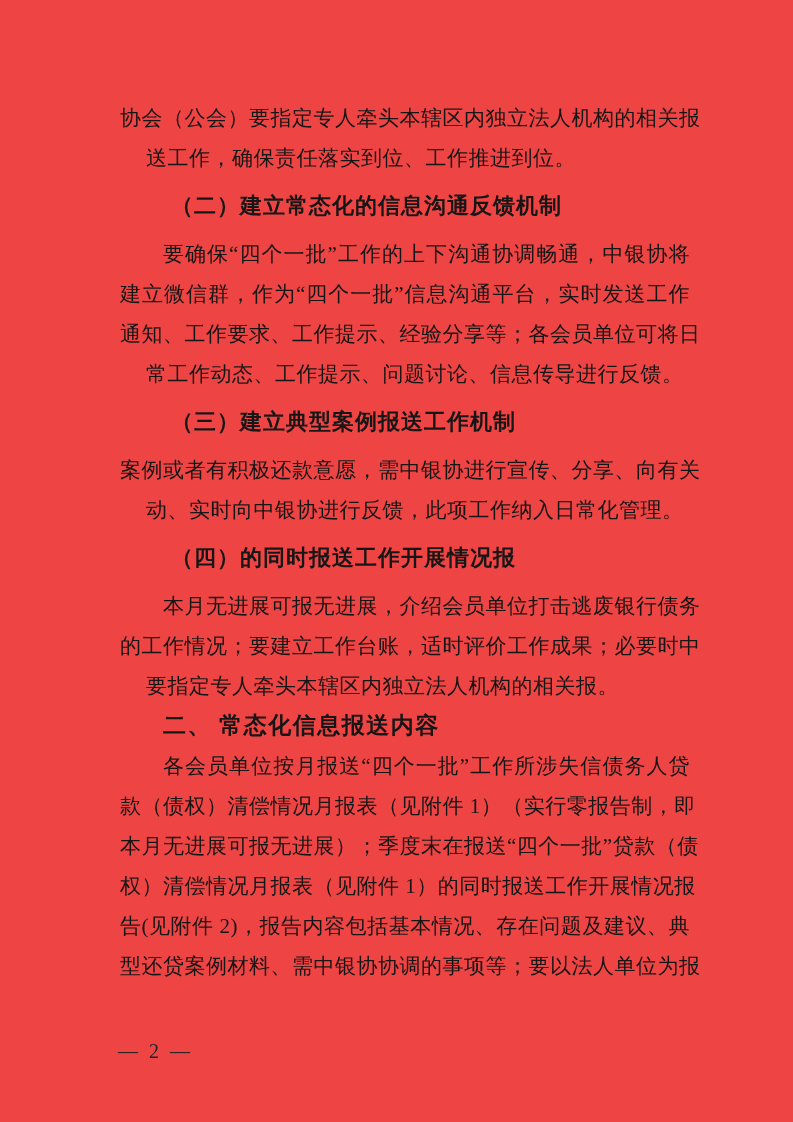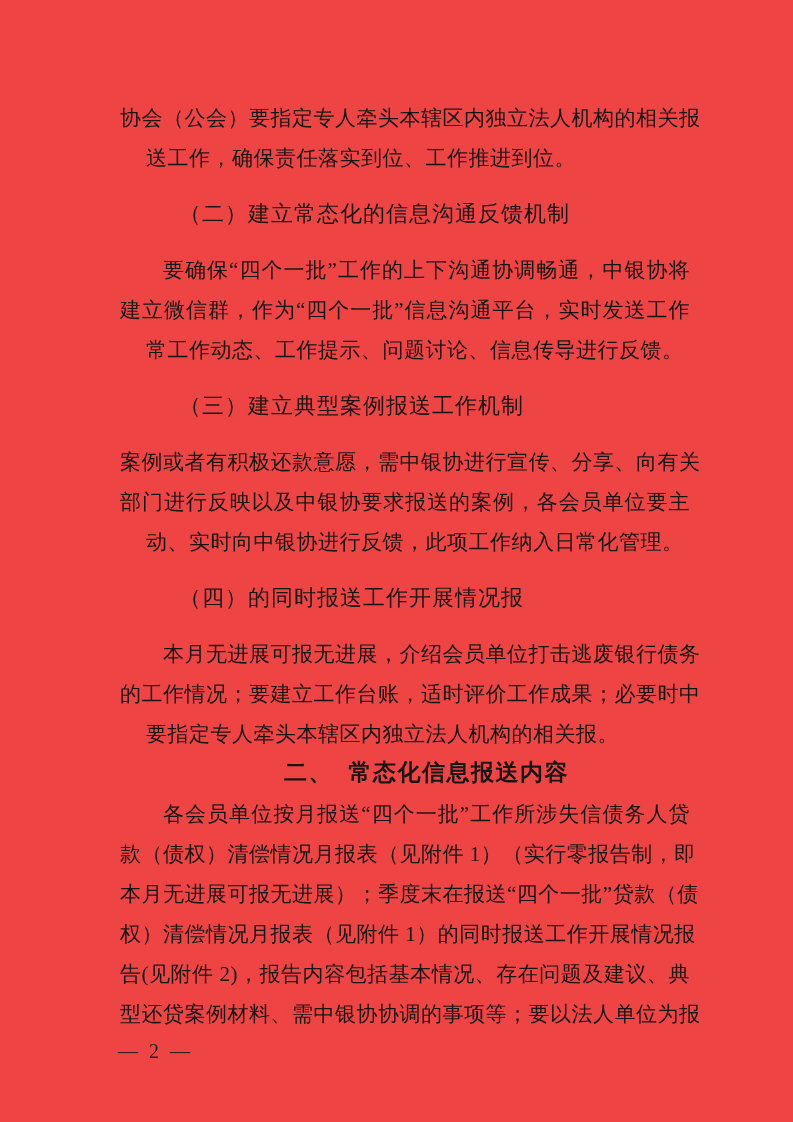--- a/index.html
+++ b/index.html
@@ -32,38 +32,37 @@
     white-space: nowrap;
   }
   .line.first {
     padding-left: 43px;
   }
   .line.para-end {
     text-align-last: left;
     margin-left: 26px;
   }
   .heading {
-    margin: 16px;
+    margin: 8px;
     padding-left: 43px;
     font-size: 22px;
     line-height: 40px;
-    font-weight: normal;
+    font-weight: bold;
     letter-spacing: 1px;
     white-space: nowrap;
   }
   .heading-sans {
     margin: 0;
     padding-left: 43px;
-    font-family: Liberation Mono, monospace;
+    font-family: Liberation Serif, serif;
     font-size: 23px;
     line-height: 40px;
     font-weight: 600;
     letter-spacing: 1.5px;
     white-space: nowrap;
-    text-align: center;
   }
   .footer {
     position: absolute;
     left: 118px;
     top: 1036px;
     font-size: 20px;
     line-height: 30px;
     letter-spacing: 3px;
     color: #222;
   }
@@ -74,26 +73,26 @@
 <div class="page">
   <div class="doc">
 
     <div class="line">协会（公会）要指定专人牵头本辖区内独立法人机构的相关报</div>
     <div class="line para-end">送工作，确保责任落实到位、工作推进到位。</div>
 
     <div class="heading">（二）建立常态化的信息沟通反馈机制</div>
 
     <div class="line first">要确保“四个一批”工作的上下沟通协调畅通，中银协将</div>
     <div class="line">建立微信群，作为“四个一批”信息沟通平台，实时发送工作</div>
+    <div class="line">通知、工作要求、工作提示、经验分享等；各会员单位可将日</div>
     <div class="line para-end">常工作动态、工作提示、问题讨论、信息传导进行反馈。</div>
 
     <div class="heading">（三）建立典型案例报送工作机制</div>
 
     <div class="line">案例或者有积极还款意愿，需中银协进行宣传、分享、向有关</div>
-    <div class="line">部门进行反映以及中银协要求报送的案例，各会员单位要主</div>
     <div class="line para-end">动、实时向中银协进行反馈，此项工作纳入日常化管理。</div>
 
     <div class="heading">（四）的同时报送工作开展情况报</div>
 
     <div class="line first">本月无进展可报无进展，介绍会员单位打击逃废银行债务</div>
     <div class="line">的工作情况；要建立工作台账，适时评价工作成果；必要时中</div>
     <div class="line para-end">要指定专人牵头本辖区内独立法人机构的相关报。</div>
 
     <div class="heading-sans">二、 常态化信息报送内容</div>
 

